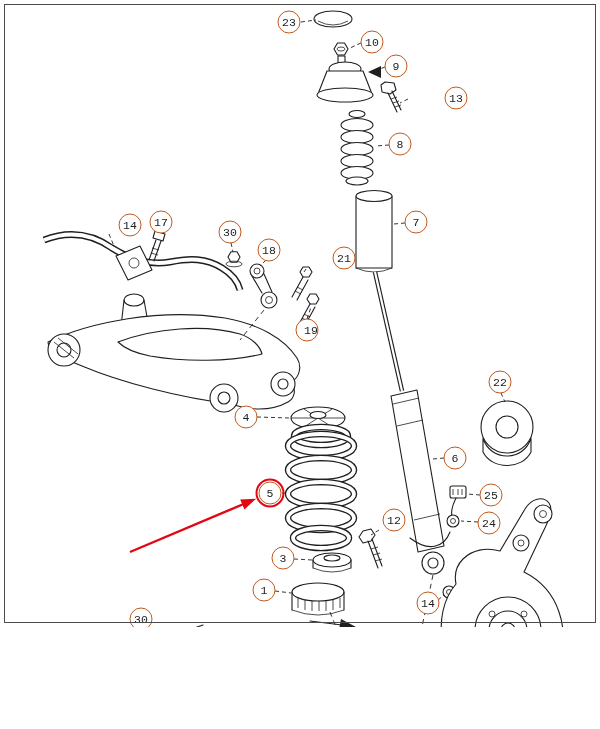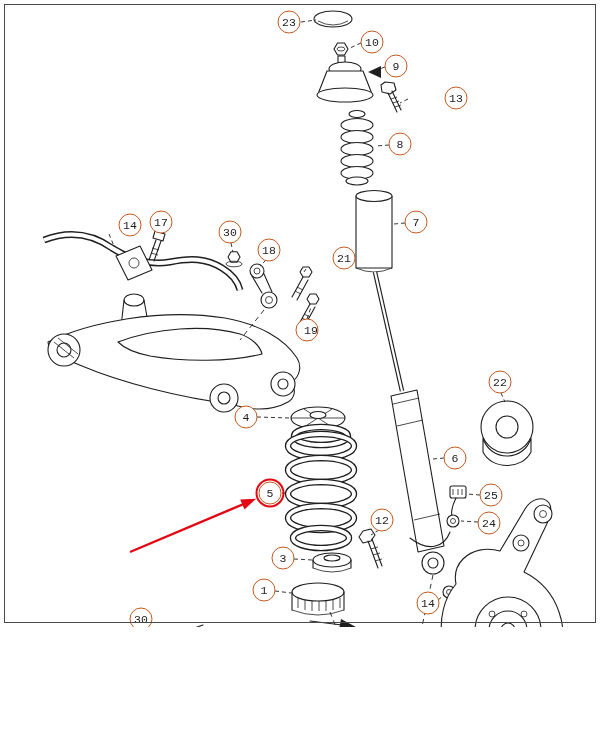--- a/index.html
+++ b/index.html
@@ -259,21 +259,21 @@
       <div class="callout" style="left: 230px; top: 232px;">30</div>
       <div class="callout" style="left: 269px; top: 250px;">18</div>
       <div class="callout" style="left: 308px; top: 258px; margin-left: 36px;">21</div>
       <div class="callout" style="left: 307px; top: 330px; padding-left: 8px;">19</div>
       <div class="callout" style="left: 246px; top: 417px;">4</div>
       <div class="callout" style="left: 500px; top: 382px;">22</div>
       <div class="callout" style="left: 455px; top: 458px;">6</div>
       <div class="callout" style="left: 491px; top: 495px;">25</div>
       <div class="callout" style="left: 489px; top: 523px; text-align: center;">24</div>
       <div class="callout highlighted" style="left: 270px; top: 493px;">5</div>
-      <div class="callout" style="left: 382px; top: 520px;">12</div>
+      <div class="callout" style="left: 394px; top: 520px;">12</div>
       <div class="callout" style="left: 283px; top: 558px;">3</div>
       <div class="callout" style="left: 264px; top: 590px;">1</div>
       <div class="callout" style="left: 428px; top: 603px;">14</div>
       <div class="callout" style="left: 141px; top: 619px; text-align: right;">30</div>
       <div class="callout" style="left: 437px; top: 711px;">2</div>
     </div>
 
   <div class="frame"></div>
 </div>
 

